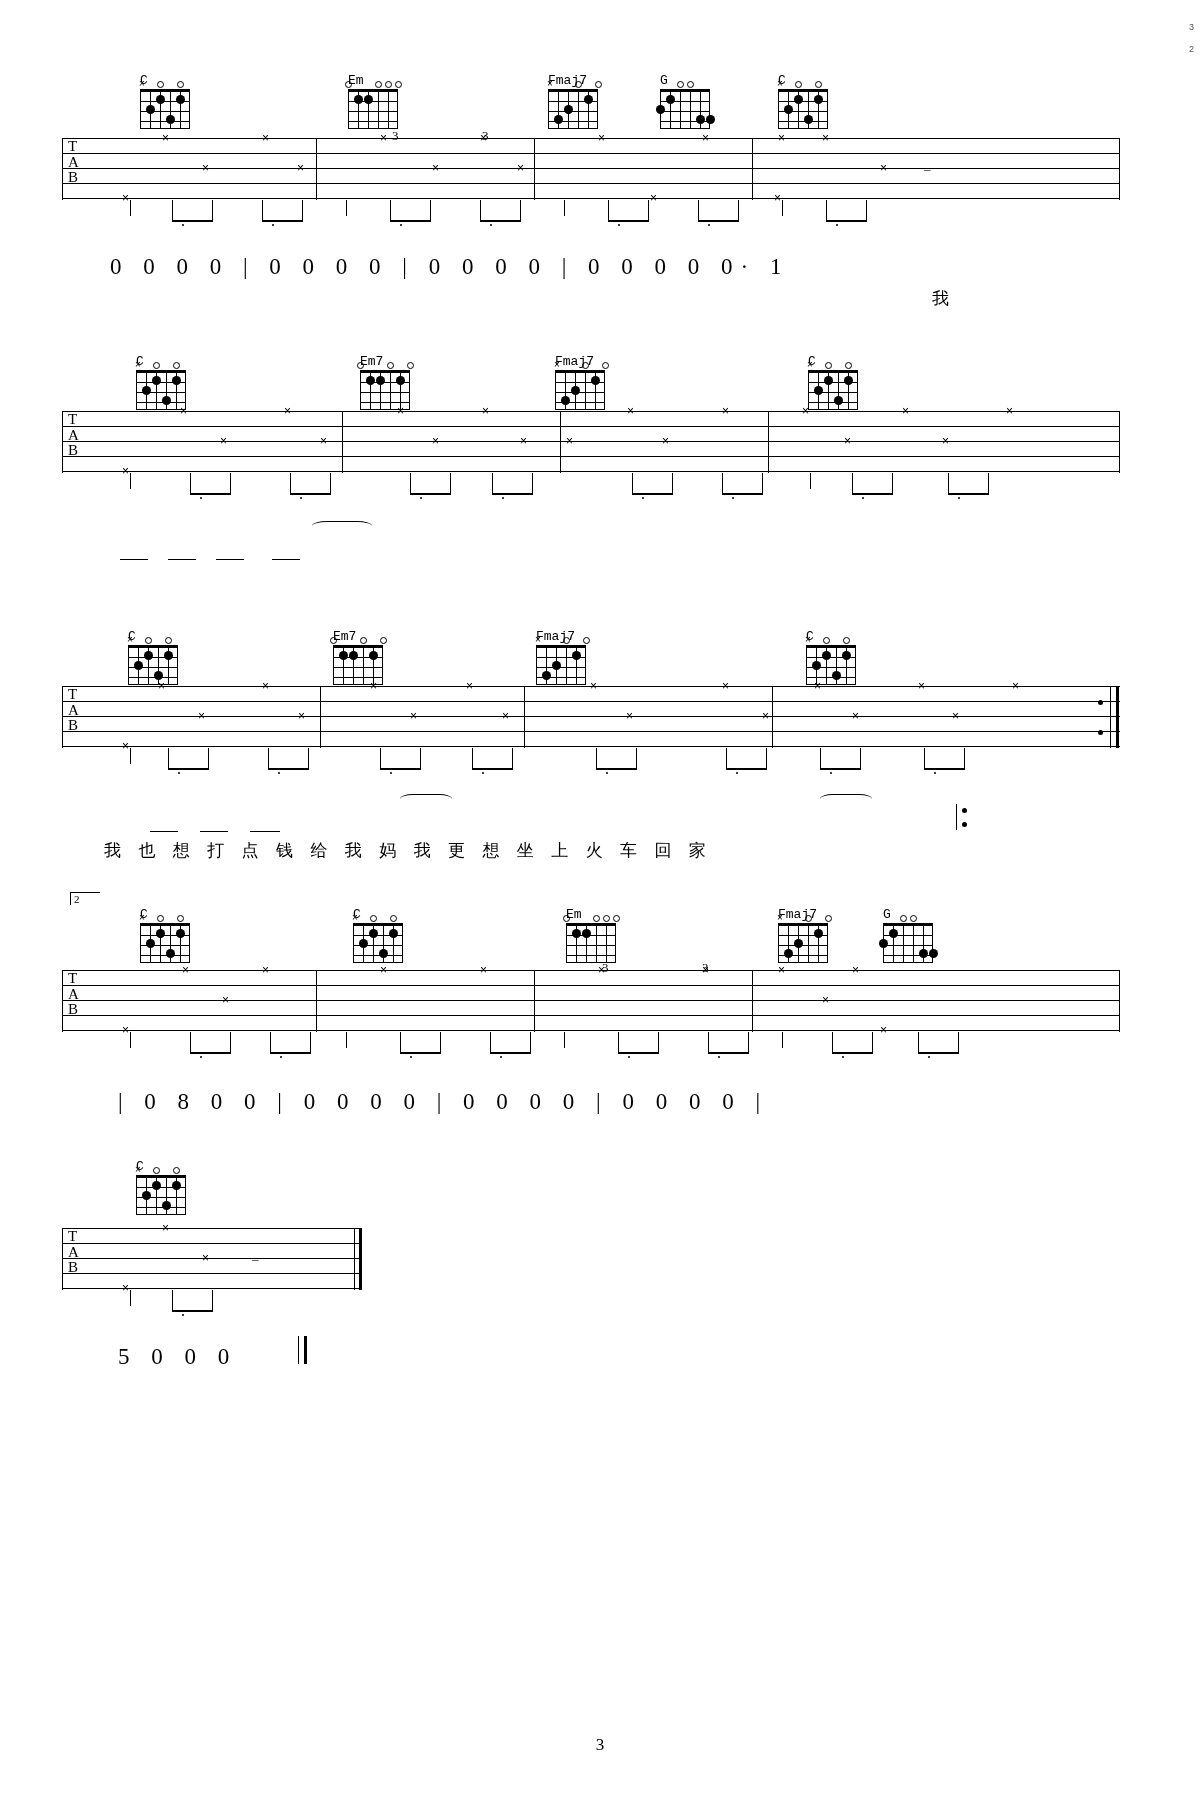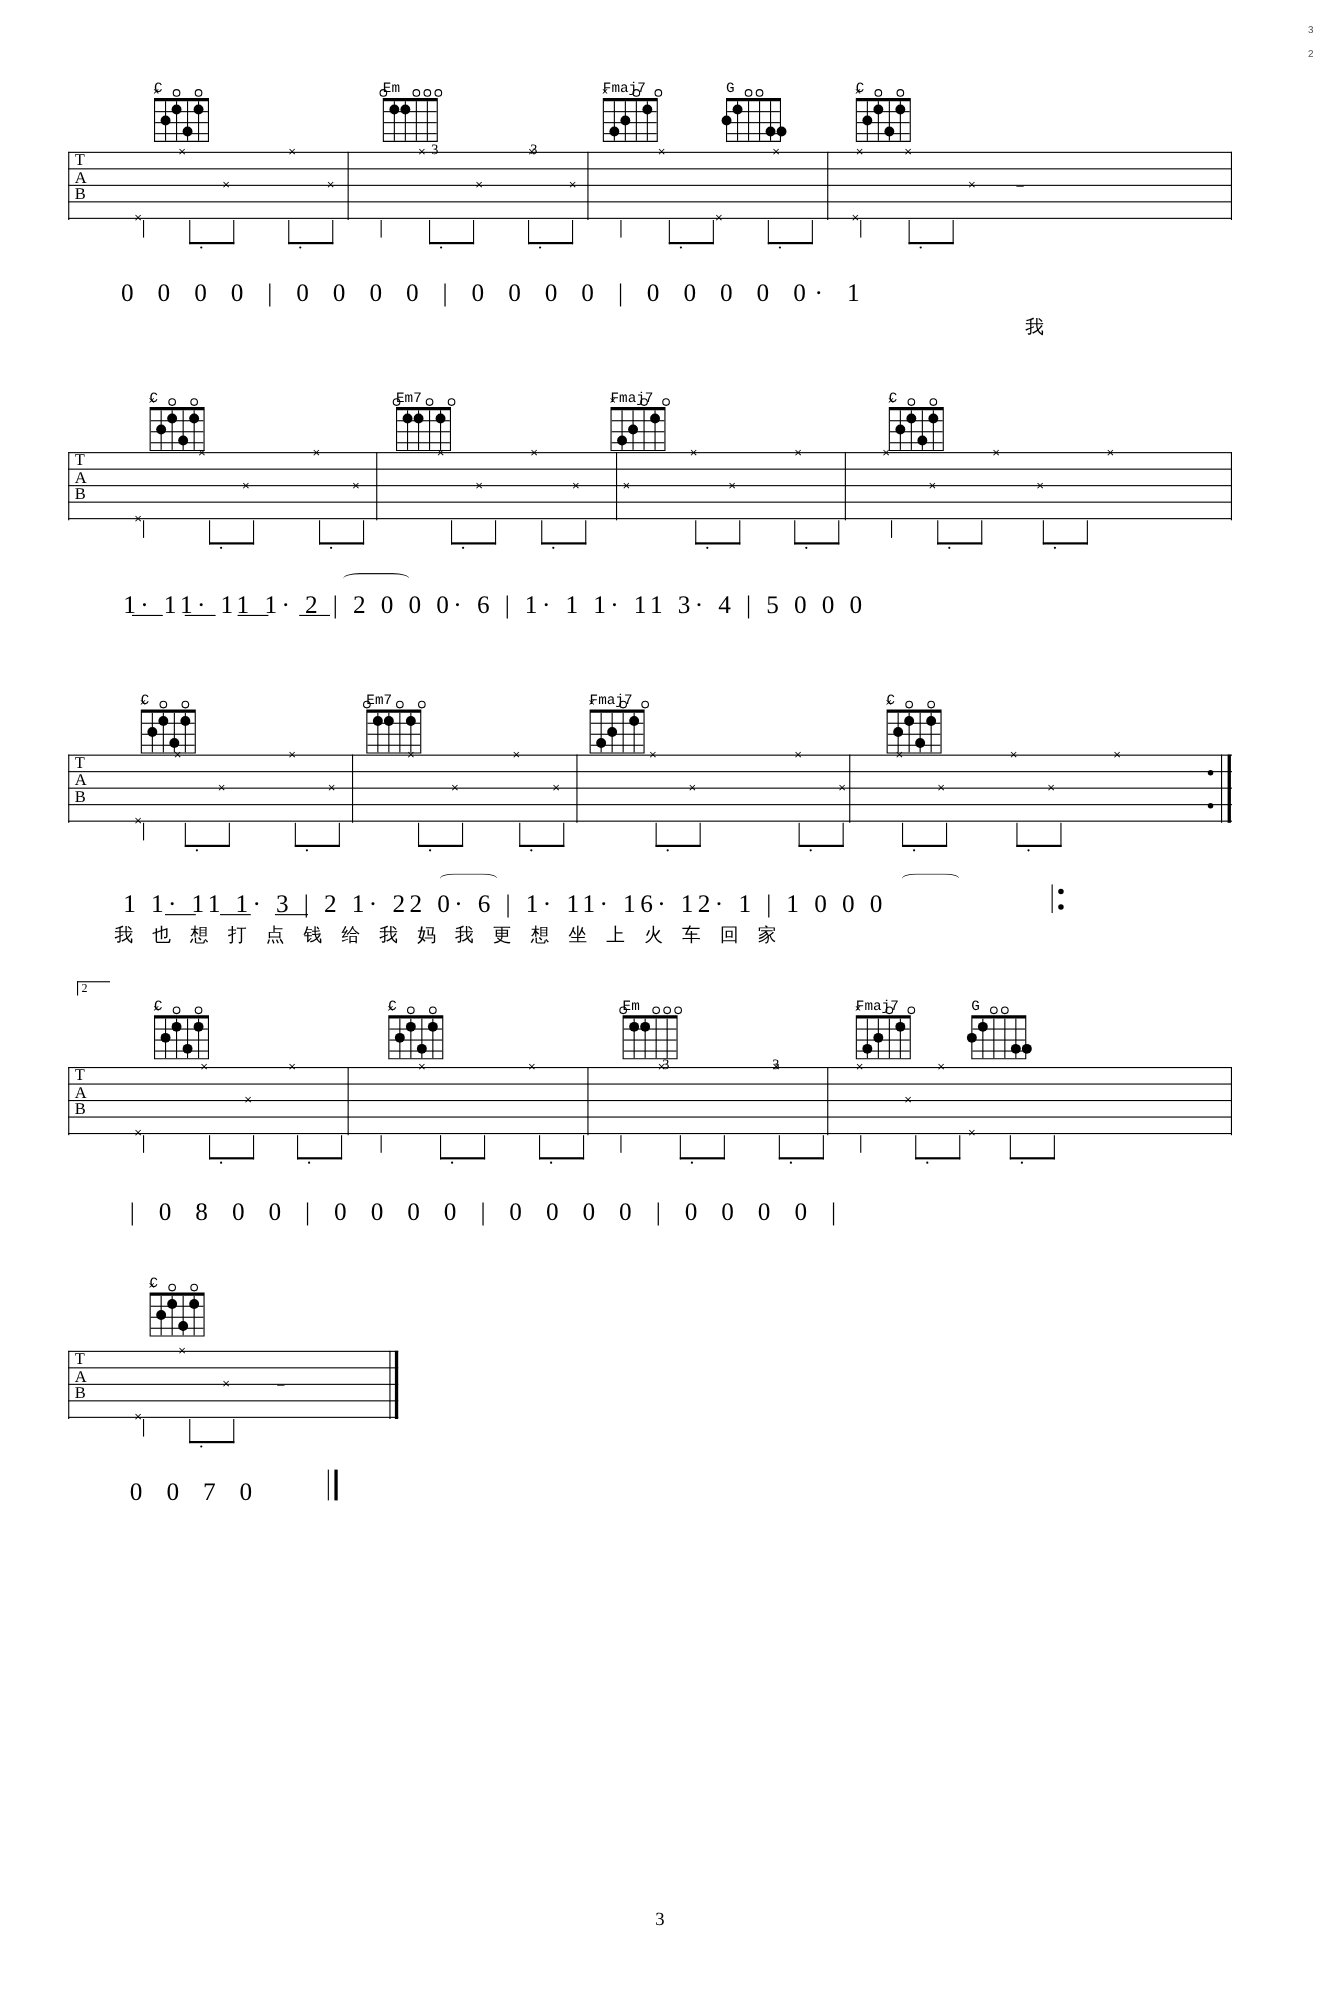--- a/index.html
+++ b/index.html
@@ -375,21 +375,20 @@
       <div class="stem" style="left:790px;top:62px;height:22px;"></div>
       <div class="stem" style="left:830px;top:62px;height:22px;"></div>
       <div class="beam" style="left:790px;top:82px;width:41px;"></div>
       <div class="rdot" style="left:800px;top:86px;"></div>
       <div class="stem" style="left:886px;top:62px;height:22px;"></div>
       <div class="stem" style="left:926px;top:62px;height:22px;"></div>
       <div class="beam" style="left:886px;top:82px;width:41px;"></div>
       <div class="rdot" style="left:896px;top:86px;"></div>
     </div>
 
-    <div class="numrow" style="left:112px;top:193px;letter-spacing:4px;">1· 11· 11  1· 2 | 2  0  0  0· 6 | 1· 1 1· 11  3· 4 | 5  0  0  0</div>
     <div class="uline" style="left:120px;top:214px;width:28px;"></div>
     <div class="uline" style="left:168px;top:214px;width:28px;"></div>
     <div class="uline" style="left:216px;top:214px;width:28px;"></div>
     <div class="uline" style="left:272px;top:214px;width:28px;"></div>
     <div class="slur" style="left:312px;top:176px;width:60px;"></div>
   </div>
 
   <div class="system" style="top:620px;height:265px;">
     <div class="chord" style="left:128px;top:10px;">
       <div class="cname">C</div>
@@ -537,21 +536,20 @@
       <div class="stem" style="left:758px;top:62px;height:22px;"></div>
       <div class="stem" style="left:798px;top:62px;height:22px;"></div>
       <div class="beam" style="left:758px;top:82px;width:41px;"></div>
       <div class="rdot" style="left:768px;top:86px;"></div>
       <div class="stem" style="left:862px;top:62px;height:22px;"></div>
       <div class="stem" style="left:902px;top:62px;height:22px;"></div>
       <div class="beam" style="left:862px;top:82px;width:41px;"></div>
       <div class="rdot" style="left:872px;top:86px;"></div>
     </div>
 
-    <div class="numrow" style="left:112px;top:190px;letter-spacing:4px;">1  1· 11  1· 3 | 2  1· 22  0· 6 | 1· 11· 16· 12· 1 | 1  0  0  0</div>
     <div class="uline" style="left:150px;top:211px;width:28px;"></div>
     <div class="uline" style="left:200px;top:211px;width:28px;"></div>
     <div class="uline" style="left:250px;top:211px;width:30px;"></div>
     <div class="slur" style="left:400px;top:174px;width:52px;"></div>
     <div class="slur" style="left:820px;top:174px;width:52px;"></div>
     <div class="vbar" style="left:956px;top:184px;height:26px;"></div>
     <div class="repeat-dots" style="left:962px;top:188px;">
       <i style="top:0;"></i>
         <i style="top:14px;"></i>
     </div>
@@ -771,20 +769,20 @@
       <div class="tx" style="left:140px;top:24px;">×</div>
       <div class="tx" style="left:60px;top:54px;">×</div>
       <div class="tn" style="left:190px;top:24px;">–</div>
       <div class="stem" style="left:68px;top:62px;height:16px;"></div>
       <div class="stem" style="left:110px;top:62px;height:22px;"></div>
       <div class="stem" style="left:150px;top:62px;height:22px;"></div>
       <div class="beam" style="left:110px;top:82px;width:41px;"></div>
       <div class="rdot" style="left:120px;top:86px;"></div>
     </div>
 
-    <div class="numrow" style="left:118px;top:195px;letter-spacing:8px;">0  0  7  0</div>
+    <div class="numrow" style="left:118px;top:195px;letter-spacing:8px;">5  0  0  0</div>
     <div class="vbar" style="left:298px;top:186px;height:28px;"></div>
     <div class="vbar" style="left:304px;top:186px;height:28px;width:3px;"></div>
   </div>
 
   <div class="pagenum" style="top:1735px;">3</div>
 
 </div>
 
 </body></html>

